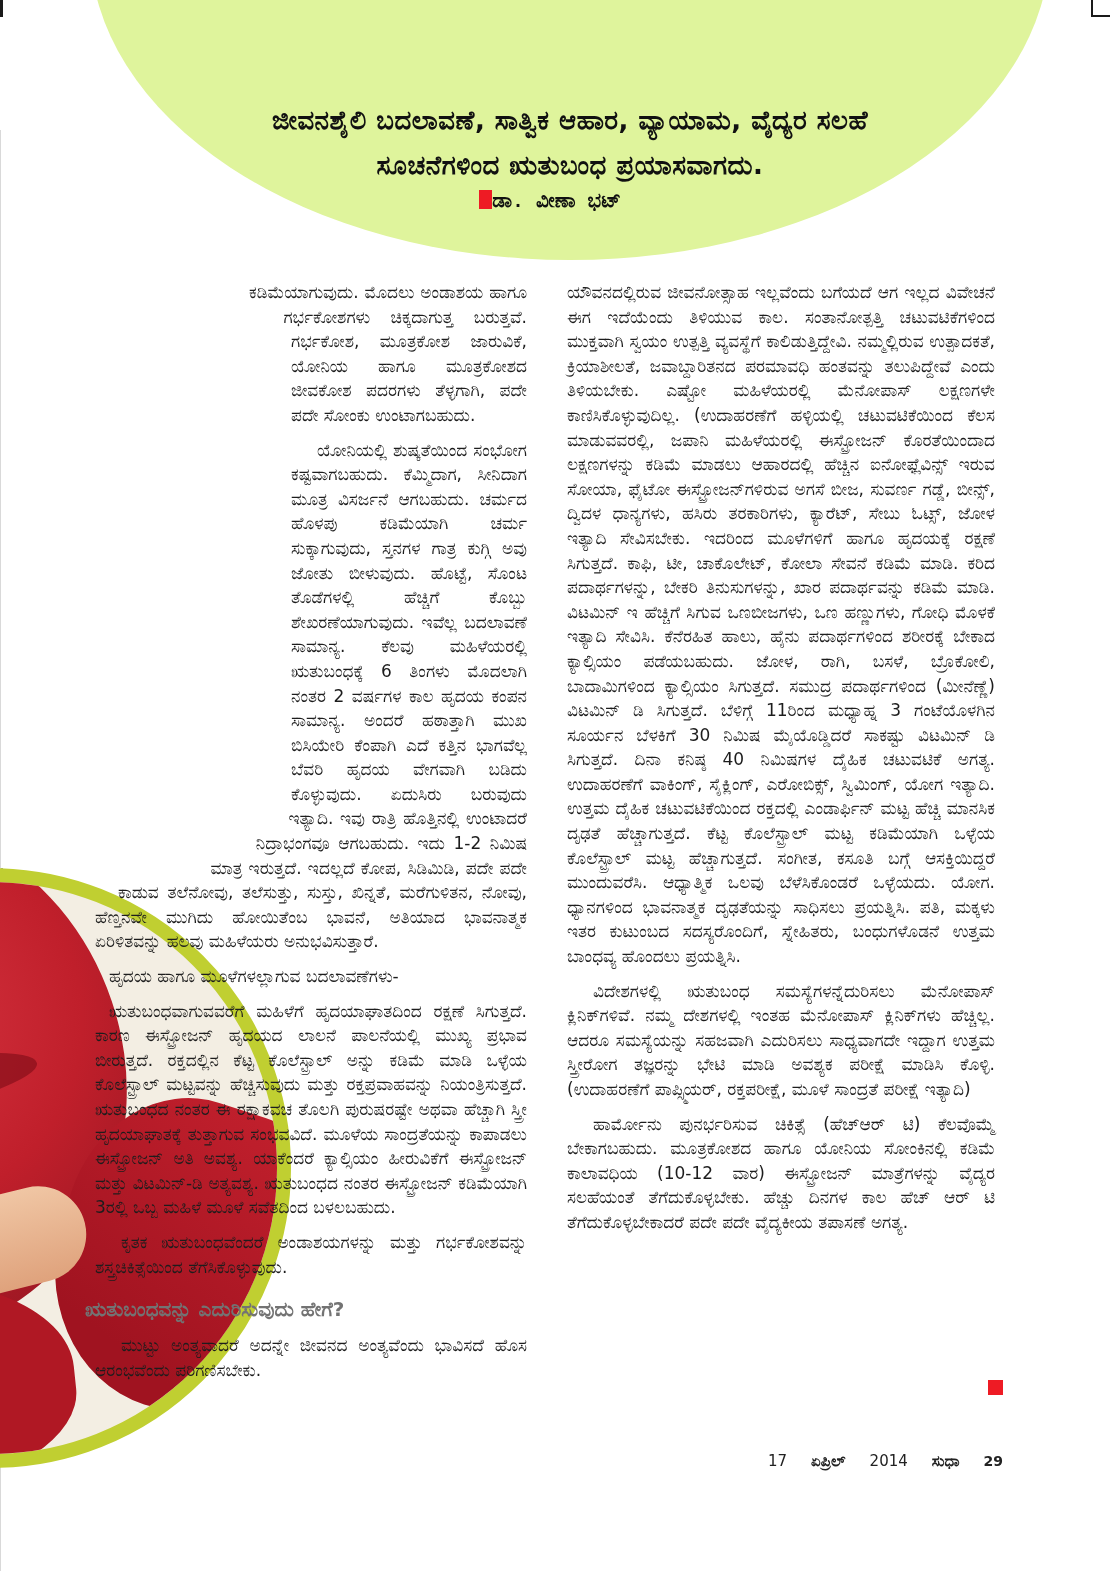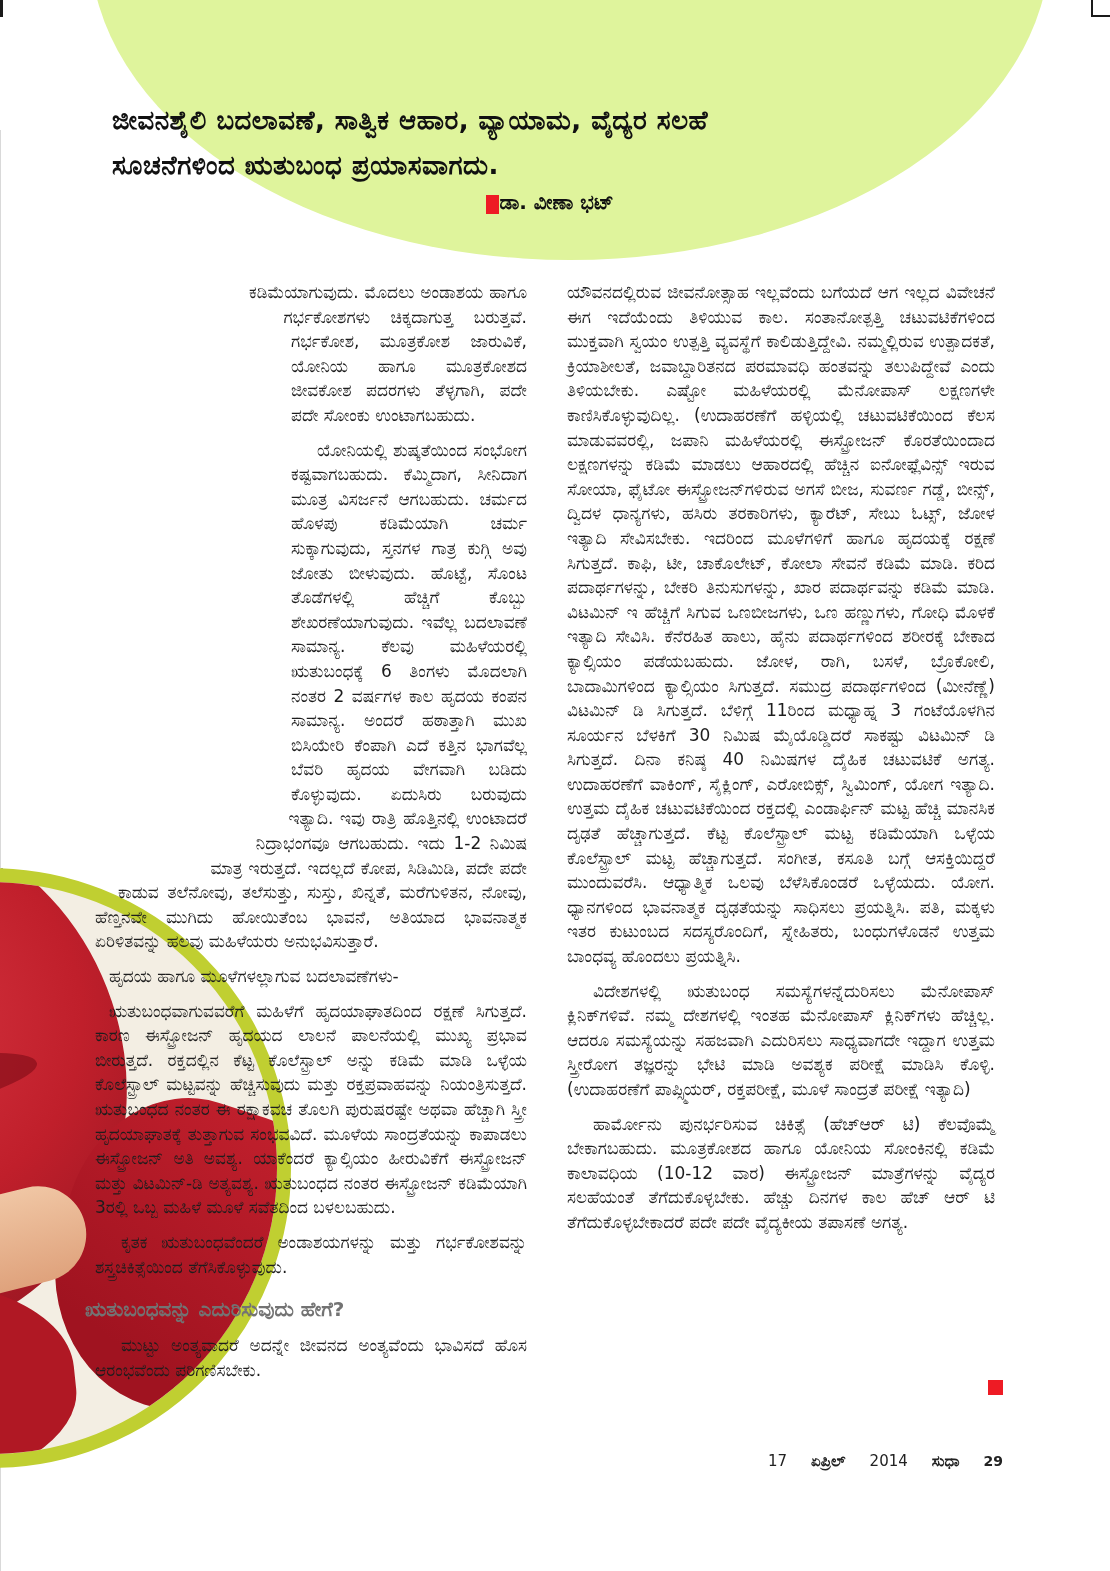--- a/index.html
+++ b/index.html
@@ -12,30 +12,30 @@
     color:#1c1c1c;
   }
   
   .header-ellipse{
     position:absolute;left:90px;top:-370px;width:960px;height:630px;
     border-radius:50%;
     background:#dff49c;
     z-index:0;
   }
   .title-block{
-    position:absolute;left:112px;top:98px;width:930px;
-    z-index:2;
+    position:absolute;left:105px;top:98px;width:930px;
+    text-align:center;z-index:2;
   }
   .title-line{
     font-size:26px;font-weight:bold;line-height:45px;color:#111;
     letter-spacing:.5px;
   }
   .byline-row{
     position:absolute;left:105px;top:190px;width:890px;
-    display:flex;justify-content:center;align-items:flex-end;z-index:2;
+    display:flex;justify-content:center;align-items:flex-start;z-index:2;font-family:Liberation Mono, monospace;
   }
   .byline-bullet{width:13px;height:19px;background:#ee1b24;display:inline-block;}
   .byline-text{font-size:20px;font-weight:bold;color:#111;}
   
   .mark{position:absolute;background:#1a1a1a;}
   .mark-left-top{left:0;top:0;width:3px;height:17px;}
   .mark-right-v{left:1091px;top:0;width:2px;height:16px;}
   .mark-right-h{left:1091px;top:15px;width:19px;height:2px;}
   .edge-hairline{position:absolute;left:0;top:130px;width:1px;height:1441px;background:#d9d9d9;}
   .edge-dark-seg{position:absolute;left:1px;top:868px;width:2px;height:38px;background:#9a9a9a;}

